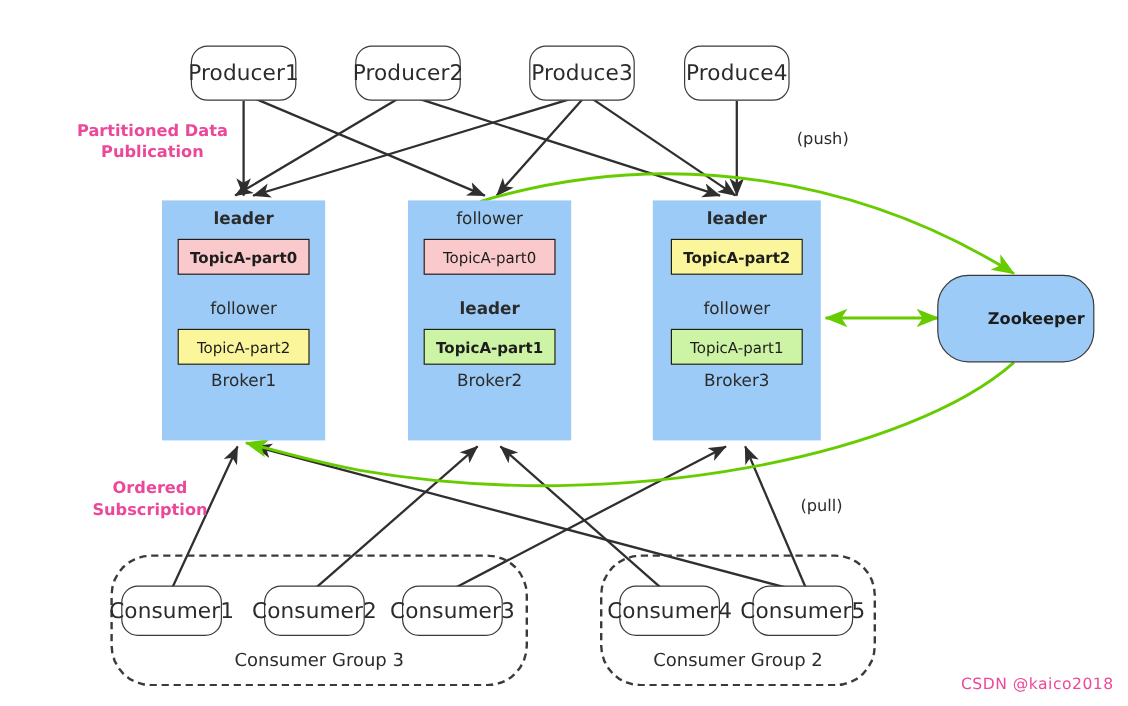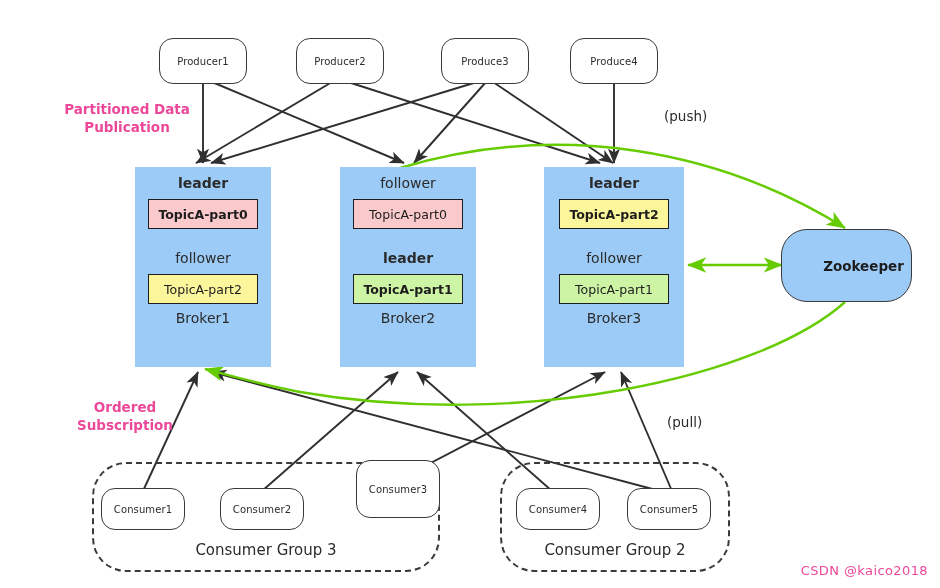--- a/index.html
+++ b/index.html
@@ -32,21 +32,21 @@
     display: flex;
     align-items: center;
     justify-content: center;
     color: #2b2b2b;
   }
   
   .endpoint {
     border: 1.6px solid #3a3a3a;
     border-radius: 14px;
     background: #ffffff;
-    font-size: 10px;
+    font-size: 18px;
     letter-spacing: 0.1px;
   }
   
   .broker {
     background: #9ccbf7;
     border: none;
     flex-direction: column;
     justify-content: flex-start;
     padding-top: 9px;
   }
@@ -261,21 +261,21 @@
     <span>Zookeeper</span>
   </div>
 
   <div class="group" style="left:92px; top:462px; width:348px; height:110px;"></div>
   <div class="node endpoint" style="left:101px; top:488px; width:84px; height:42px;">
     <span>Consumer1</span>
   </div>
   <div class="node endpoint" style="left:220px; top:488px; width:84px; height:42px;">
     <span>Consumer2</span>
   </div>
-  <div class="node endpoint" style="left:335px; top:460px; width:84px; height:58px;margin-left:21px;">
+  <div class="node endpoint" style="left:335px; top:488px; width:84px; height:42px;">
     <span>Consumer3</span>
   </div>
   <div class="group-label" style="left:92px; top:541px; width:348px;">Consumer Group 3</div>
 
   <div class="group" style="left:500px; top:462px; width:230px; height:110px;"></div>
   <div class="node endpoint" style="left:516px; top:488px; width:84px; height:42px;">
     <span>Consumer4</span>
   </div>
   <div class="node endpoint" style="left:627px; top:488px; width:84px; height:42px;">
     <span>Consumer5</span>

